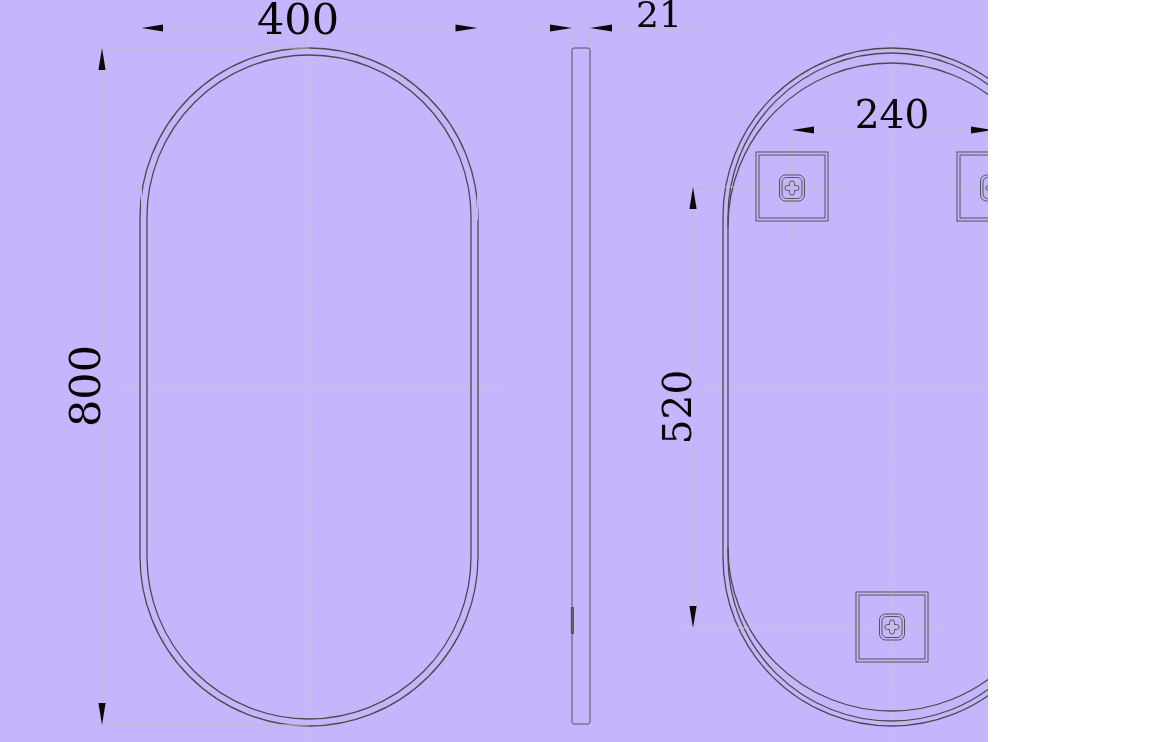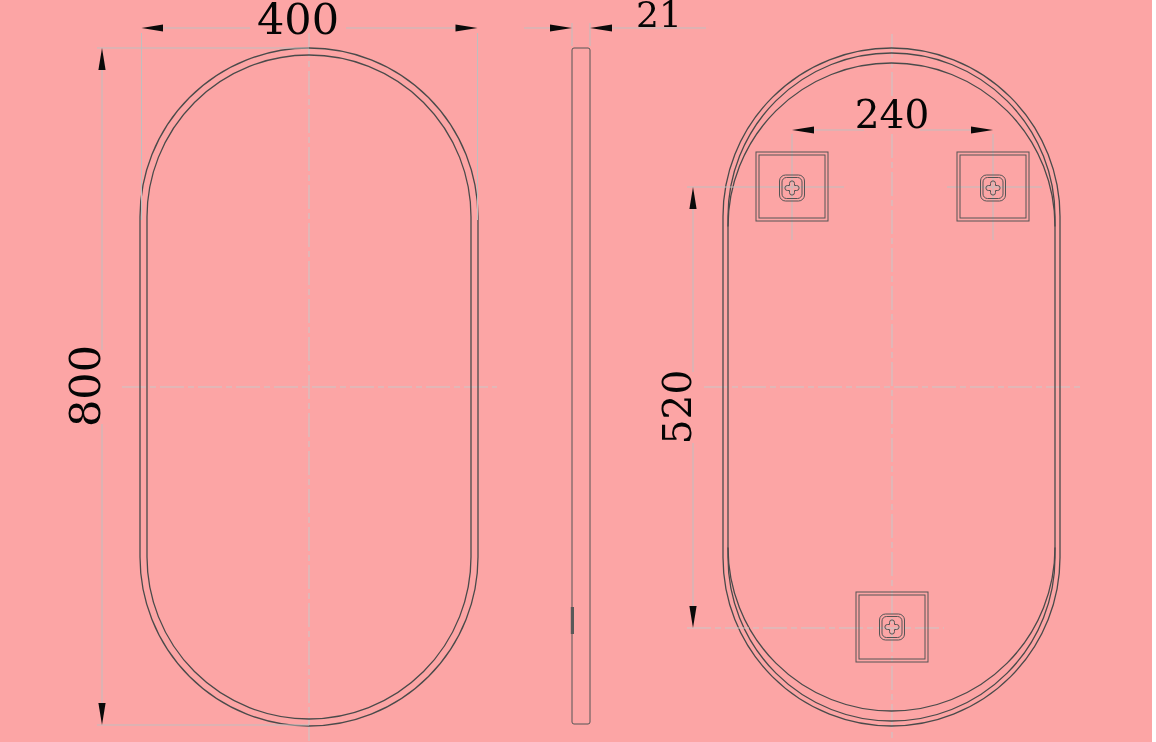--- a/index.html
+++ b/index.html
@@ -1,19 +1,19 @@
 <!DOCTYPE html>
 <html><head>
 <meta charset="utf-8">
 <style>
   html,body{margin:0;padding:0;background:#ffffff;}
   .canvas{
     position:relative;
-    width:1152px;height:742px;
-    background:#fca5a5;
+    width:988px;height:742px;
+    background:#c4b5fd;
     overflow:hidden;
     text-align:right;
   }
   svg{display:block;}
   .outline{stroke:#4a4a4a;stroke-width:1.3;fill:none;}
   .outline-thin{stroke:#555555;stroke-width:1;fill:none;}
   .dimline{stroke:#bfbfbf;stroke-width:1;fill:none;}
   .centerline{stroke:#c8c8c8;stroke-width:1;fill:none;stroke-dasharray:24 4 6 4;}
   .arrow{fill:#0a0a0a;stroke:none;}
   .dim-text{

